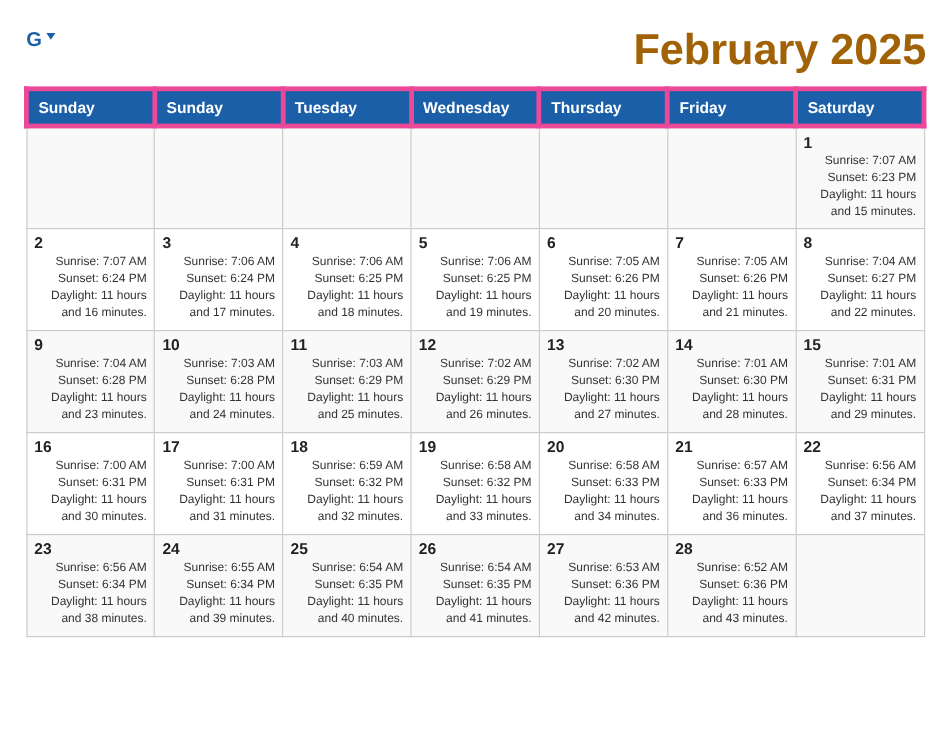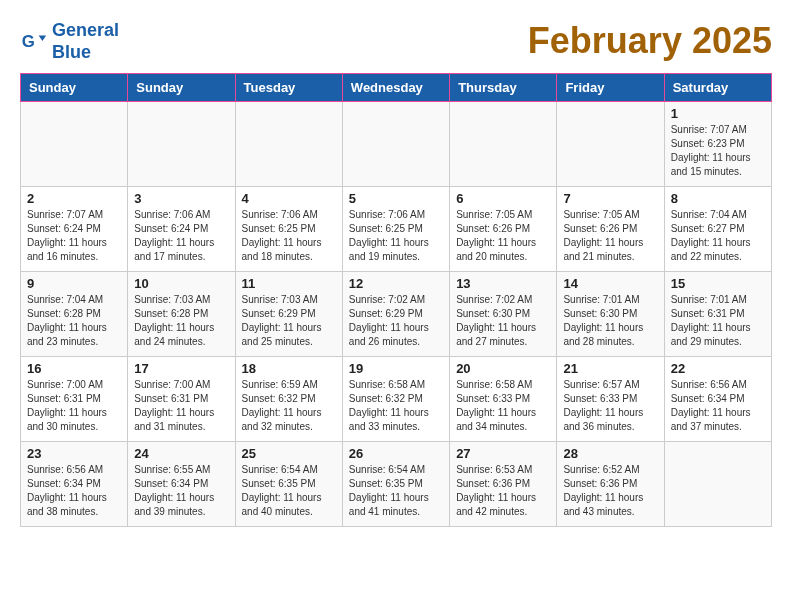--- a/index.html
+++ b/index.html
@@ -51,40 +51,41 @@
       border-collapse: collapse;
       font-size: 11px;
     }
     thead tr th {
       background-color: #1a5fa8;
       color: #fff;
       text-align: left;
       padding: 6px 8px;
       font-size: 13px;
       font-weight: bold;
-      border: 1px solid #ec4899;
+      border: 4px solid #ec4899;
     }
     tbody tr td {
       border: 1px solid #ccc;
       vertical-align: top;
       padding: 4px 6px;
       height: 85px;
       width: 107px;
     }
     .day-num {
       font-size: 13px;
       font-weight: bold;
       color: #222;
       display: block;
       margin-bottom: 2px;
     }
     .day-info {
       font-size: 10px;
       color: #333;
       line-height: 1.4;
+      text-align: right;
     }
     .empty-cell {
       background: #fafafa;
     }
     tbody tr:nth-child(odd) {
       background-color: #f9f9f9;
     }
     tbody tr:nth-child(even) {
       background-color: #ffffff;
     }
@@ -94,24 +95,20 @@
   </style>
 </head>
 <body>
 
 <div class="header">
   <div class="logo">
     <svg class="logo-icon" viewBox="0 0 30 30">
       <text x="2" y="20" font-size="18" font-weight="bold" fill="#1a5fa8">G</text>
       <polygon points="20,8 28,8 24,14" fill="#1a5fa8"></polygon>
     </svg>
-    <div class="logo-text">
-      <div><span>General</span></div>
-      <div><span style="color:#1a5fa8">Blue</span></div>
-    </div>
   </div>
   <div class="title-block">
     <div class="month-title">February 2025</div>
   </div>
 </div>
 
 <table>
   <thead>
     <tr>
     <th>Sunday</th>

